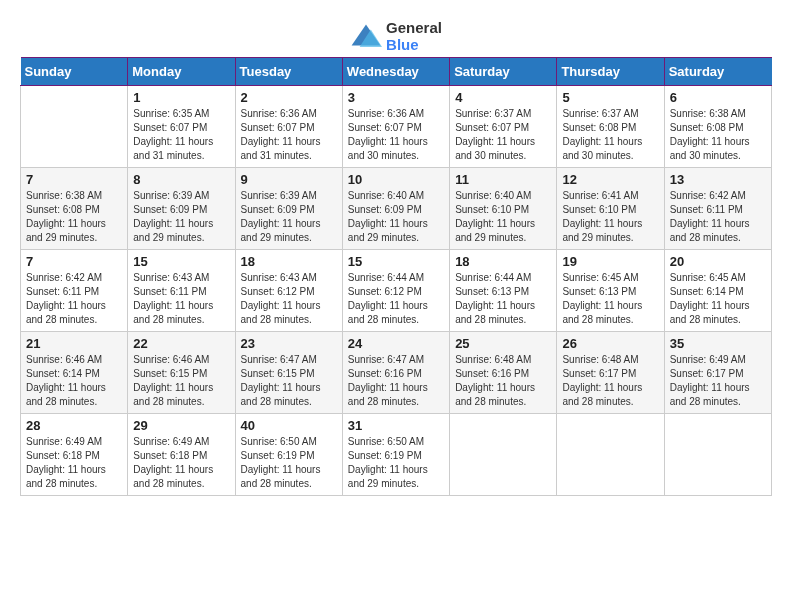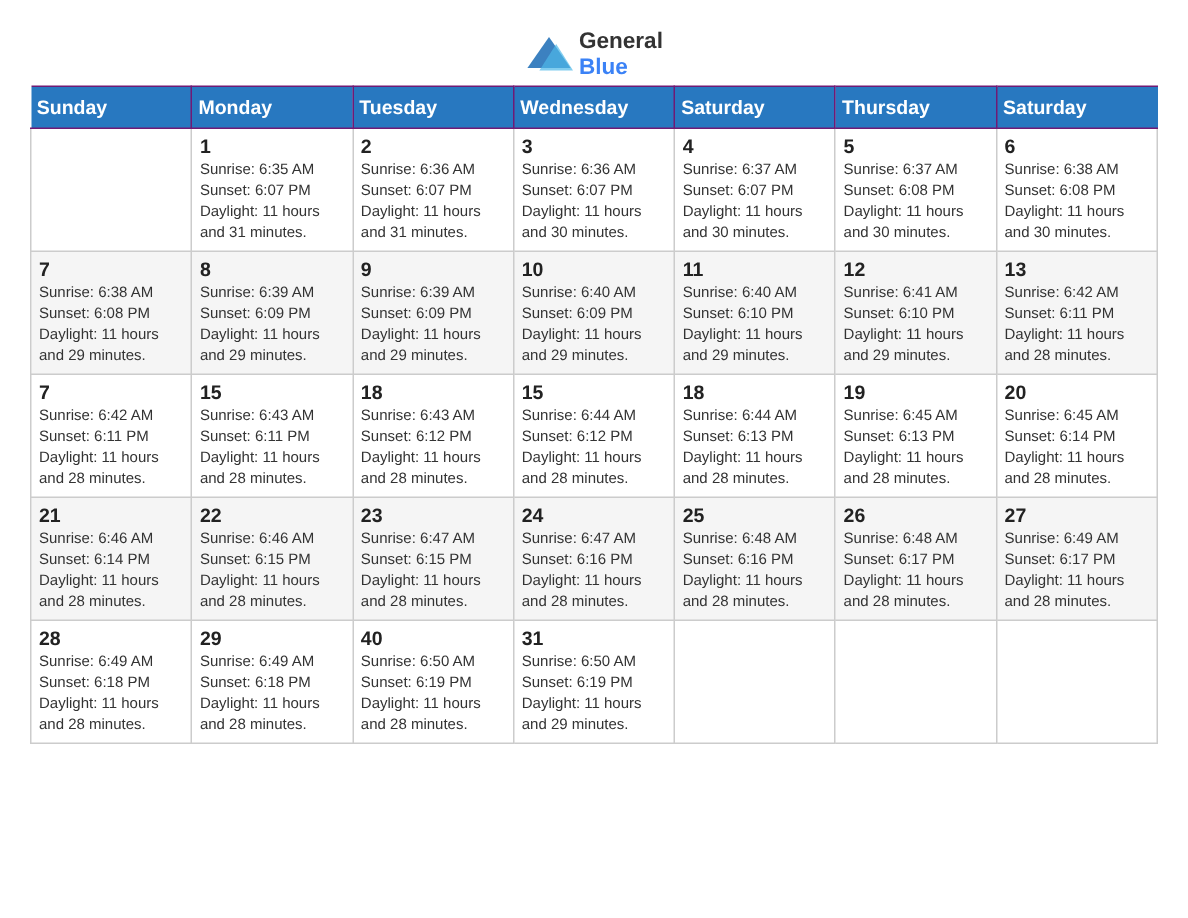--- a/index.html
+++ b/index.html
@@ -235,21 +235,21 @@
         </td>
         <td>
           <div class="day-num">25</div>
           <div class="day-detail">Sunrise: 6:48 AM<br>Sunset: 6:16 PM<br>Daylight: 11 hours and 28 minutes.</div>
         </td>
         <td>
           <div class="day-num">26</div>
           <div class="day-detail">Sunrise: 6:48 AM<br>Sunset: 6:17 PM<br>Daylight: 11 hours and 28 minutes.</div>
         </td>
         <td>
-          <div class="day-num">27</div>
+          <div class="day-num">35</div>
           <div class="day-detail">Sunrise: 6:49 AM<br>Sunset: 6:17 PM<br>Daylight: 11 hours and 28 minutes.</div>
         </td>
       </tr>
       <tr>
         <td>
           <div class="day-num">28</div>
           <div class="day-detail">Sunrise: 6:49 AM<br>Sunset: 6:18 PM<br>Daylight: 11 hours and 28 minutes.</div>
         </td>
         <td>
           <div class="day-num">29</div>

